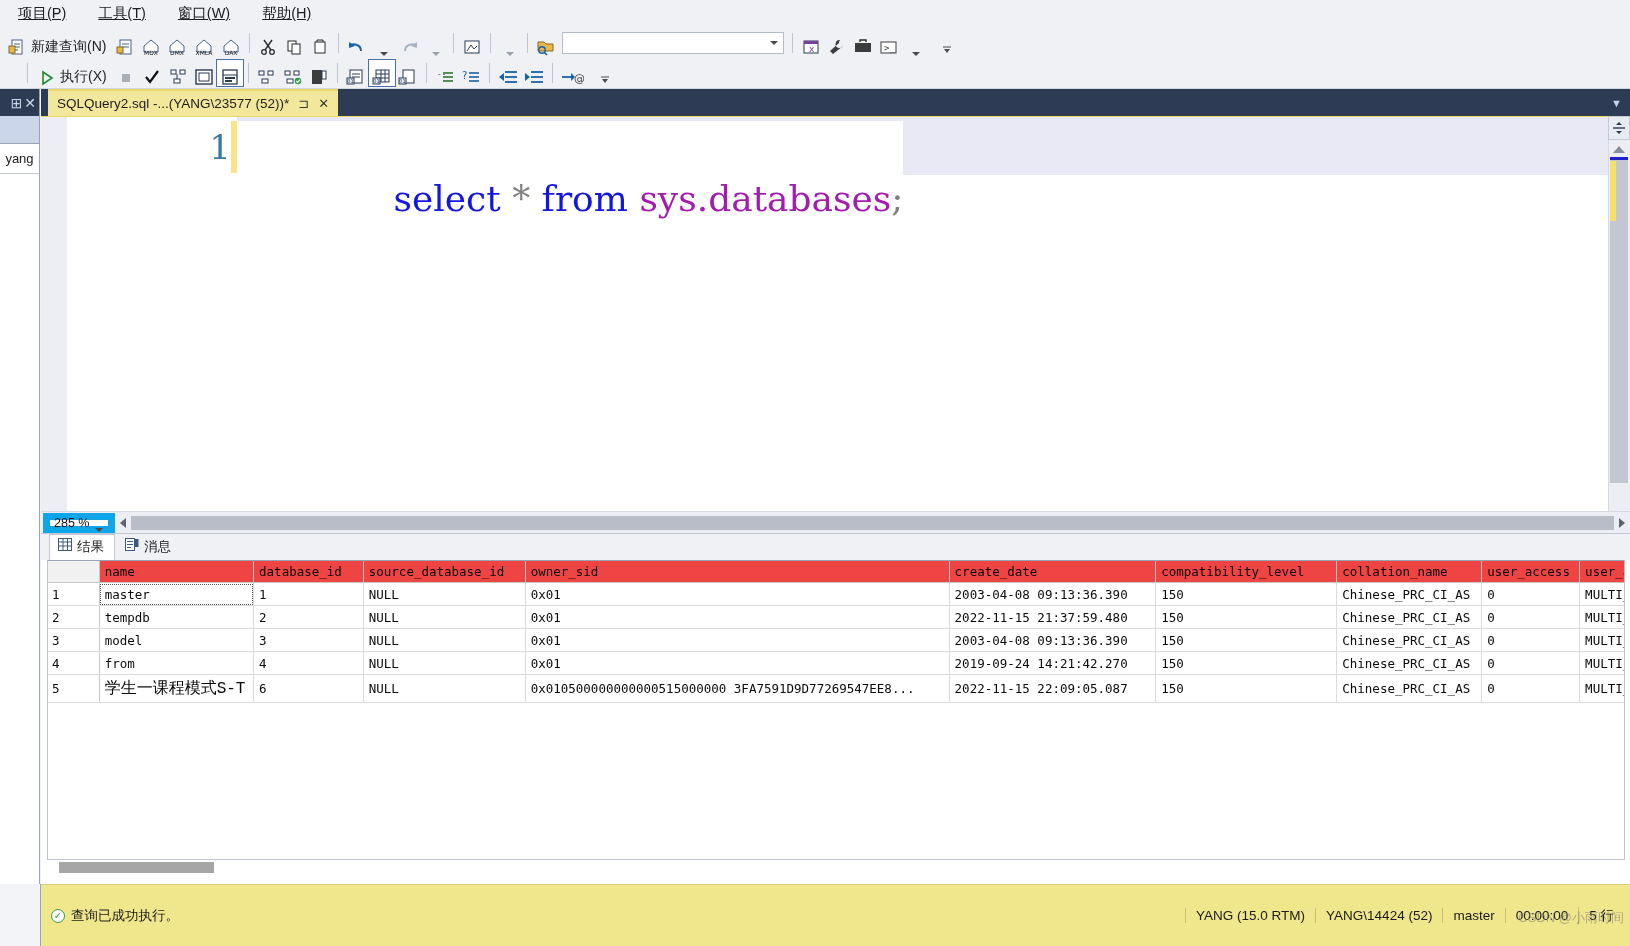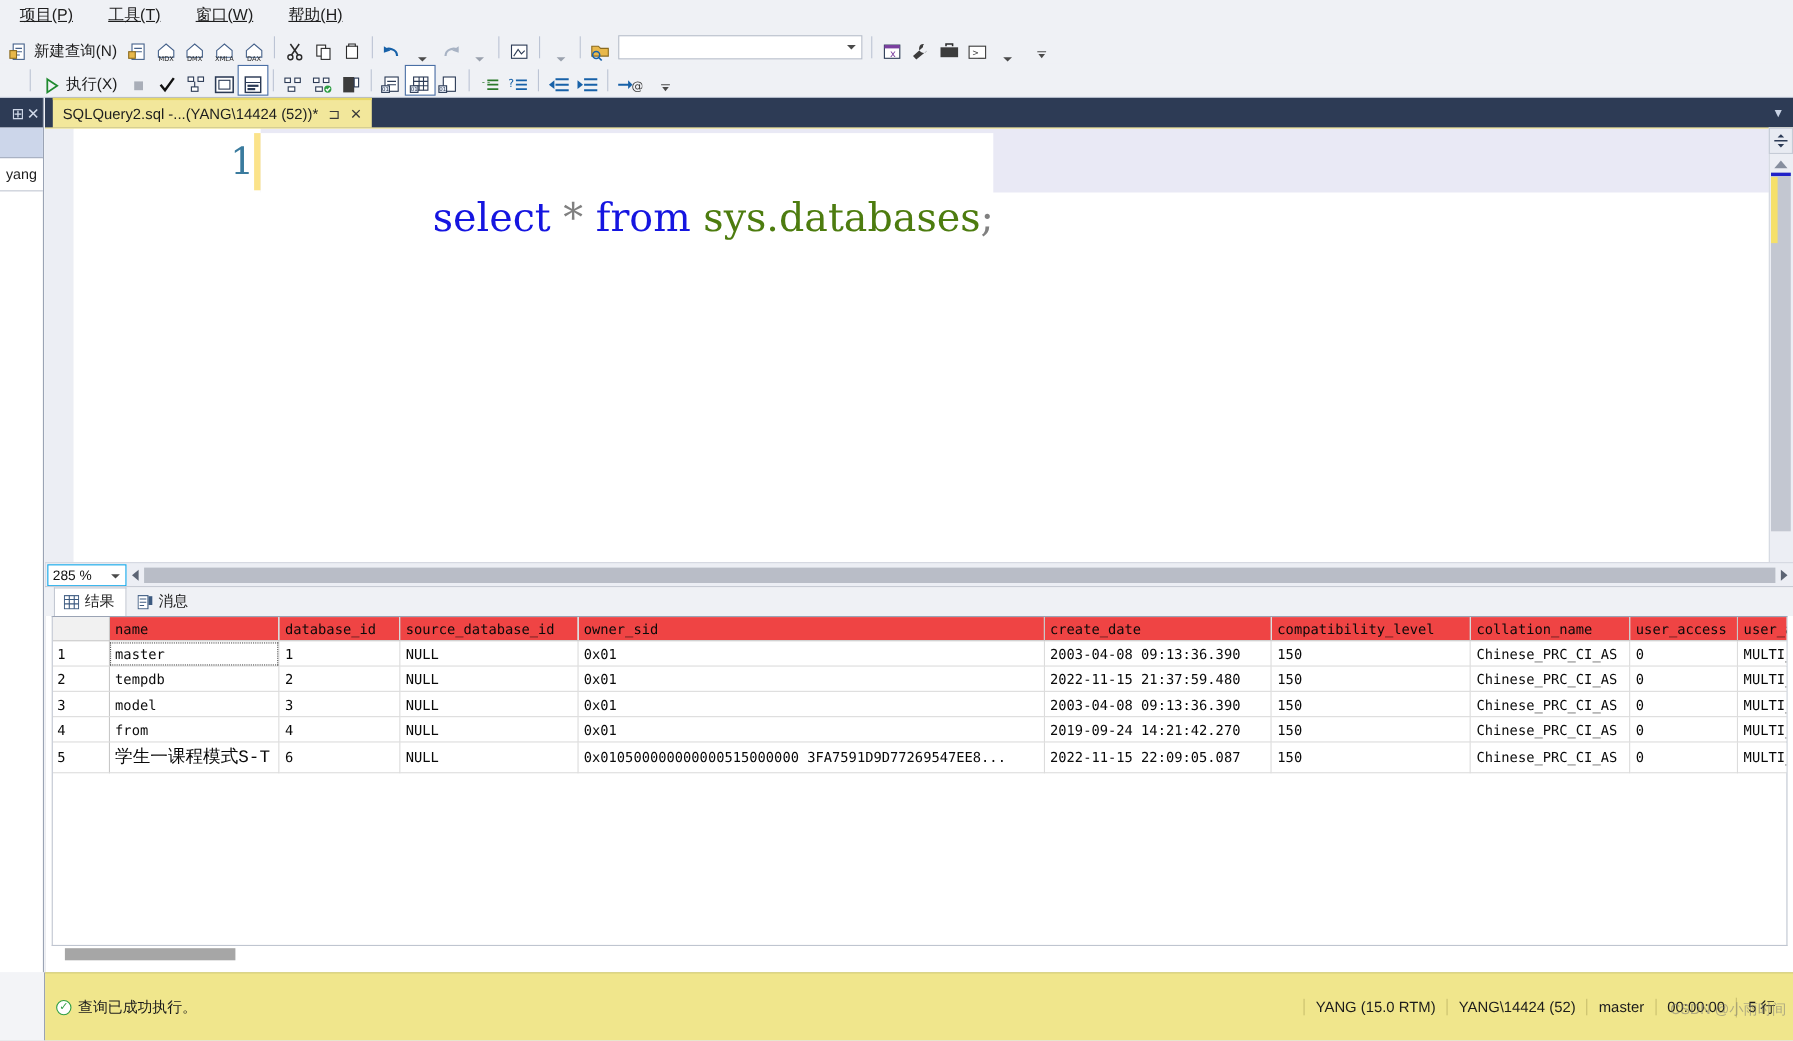--- a/index.html
+++ b/index.html
@@ -116,21 +116,21 @@
     background: #fbe38a;
   }
   .code-body { flex: 1; position: relative; padding-top: 4px; }
   .code-line {
     font-family: "DejaVu Serif", serif; font-size: 36px; line-height: 52px;
     white-space: pre; letter-spacing: 0px; padding-left: 42px;
     background: #ffffff; display: inline-block;
   }
   .k-kw { color: #1515e0; text-align: center; }
   .k-op { color: #808080; }
-  .k-obj { color: #4d7c0f; }
+  .k-obj { color: #a21caf; }
   .k-punc { color: #808080; }
   .code-underlay {
     position: absolute; left: 0; top: 0; width: 100%; height: 58px;
     background: #e9e9f5;
   }
 
   
   .ed-scroll {
     position: absolute; right: 0; top: 27px; width: 22px; height: 395px;
     background: #eceef4; border-left: 1px solid #d5d9e2;
@@ -154,40 +154,40 @@
   .ed-track-mark { position:absolute; left:0; top:4px; width:6px; height:60px; background:#f5e06a; }
 
   
   .zoombar {
     position: absolute; left: 0; top: 422px; width: 1589px; height: 22px;
     background: #eceef4; display: flex; align-items: center;
     border-top: 1px solid #d5d9e2;
   }
   .zoom-combo {
     width: 72px; height: 20px; margin-left: 2px; background: #ffffff;
-    border: 1px solid #0ea5e9; font-size: 12.5px; color: #111;
+    border: 7px solid #0ea5e9; font-size: 12.5px; color: #111;
     display: flex; align-items: center; padding-left: 4px; position: relative;
   }
   .zoom-combo .caret { position: absolute; right: 5px; top: 8px; }
   .hsb-left, .hsb-right { width: 16px; display:flex; align-items:center; justify-content:center; }
   .tri-l { width:0;height:0;border-top:5px solid transparent;border-bottom:5px solid transparent;border-right:6px solid #5c6474; }
   .tri-r { width:0;height:0;border-top:5px solid transparent;border-bottom:5px solid transparent;border-left:6px solid #5c6474; }
   .hsb-track { flex:1; height: 14px; background: #b9bdc7; }
 
   
   .results {
     position: absolute; left: 0; top: 444px; width: 1589px; height: 351px;
     background: #ffffff; border-top: 1px solid #c3c8d2;
   }
   .res-tabs {
     height: 26px; background: #eff1f5; display: flex; align-items: flex-end;
     padding-left: 8px; gap: 2px;
   }
   .res-tab {
-    display: flex; align-items: center; gap: 5px; padding: 3px 10px 4px 8px;
+    display: flex; gap: 5px; padding: 3px 10px 4px 8px;
     font-size: 13.5px; color: #1b1b1b; background: #eff1f5; cursor: default;
   }
   .res-tab.active { background: #ffffff; border: 1px solid #c3c8d2; border-bottom: none; }
 
   .gridwrap {
     position: absolute; left: 6px; top: 26px; width: 1578px; height: 300px;
     background: #ffffff; overflow: hidden;
     border: 1px solid #bfc5d0; border-top: 1px solid #9aa3b4;
   }
   table.grid {
@@ -667,21 +667,21 @@
     <div class="leftdock-sub"></div>
     <div class="leftdock-tab">
       <span>yang</span>
     </div>
   </div>
 
   <div class="editor-wrap">
 
     <div class="tabstrip">
       <div class="doc-tab">
-        <span>SQLQuery2.sql -...(YANG\14424 (52))*</span>
+        <span>SQLQuery2.sql -...(YANG\23577 (52))*</span>
         <span class="tab-pin">⊐</span>
         <span class="tab-close">✕</span>
       </div>
       <div class="tabstrip-right">
         <span class="chev">▼</span>
       </div>
     </div>
 
     <div class="code-area">
       <div class="gutter-blank"></div>

